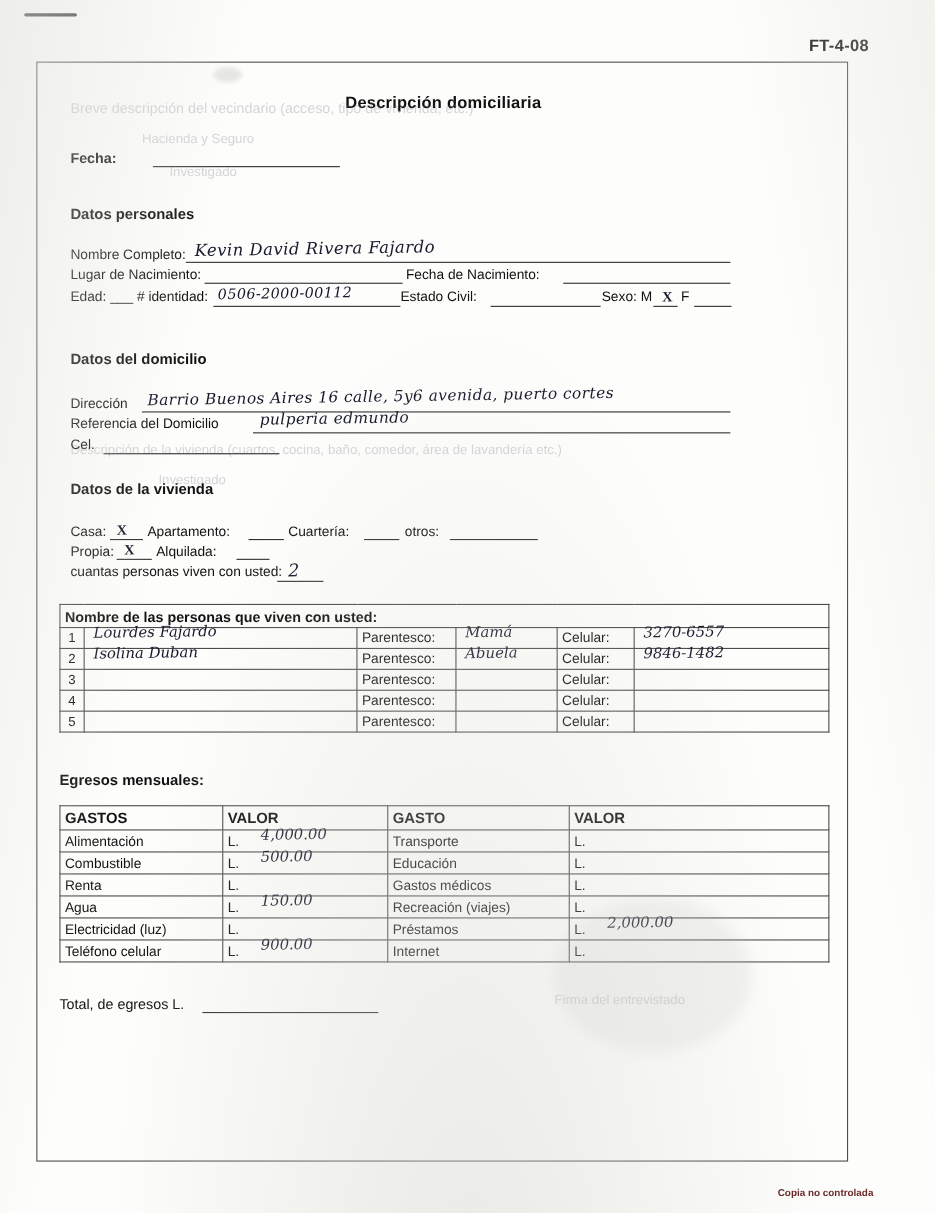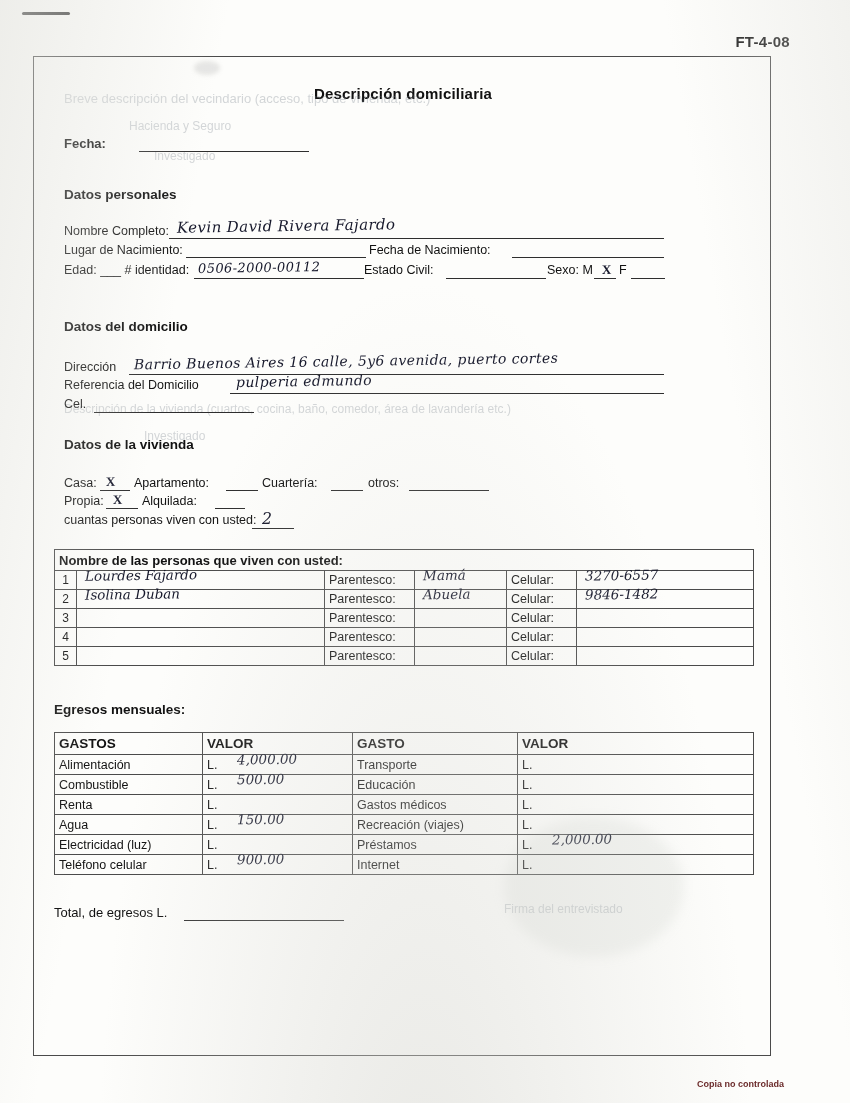--- a/index.html
+++ b/index.html
@@ -147,21 +147,21 @@
     top: -4px;
     font-family: "DejaVu Serif", serif;
     font-style: italic;
     font-size: 13.5px;
     color: #16182b;
     white-space: nowrap;
     transform: rotate(-0.8deg);
   }
   .foot {
     position: absolute;
-    right: 66px;
+    right: 56px;
     bottom: 14px;
     font-size: 9px;
     font-weight: bold;
     color: #6b2b2b;
     margin-top: 48px;
   }
   .ghost {
     position: absolute;
     color: rgba(120,130,140,0.32);
     font-size: 12px;

